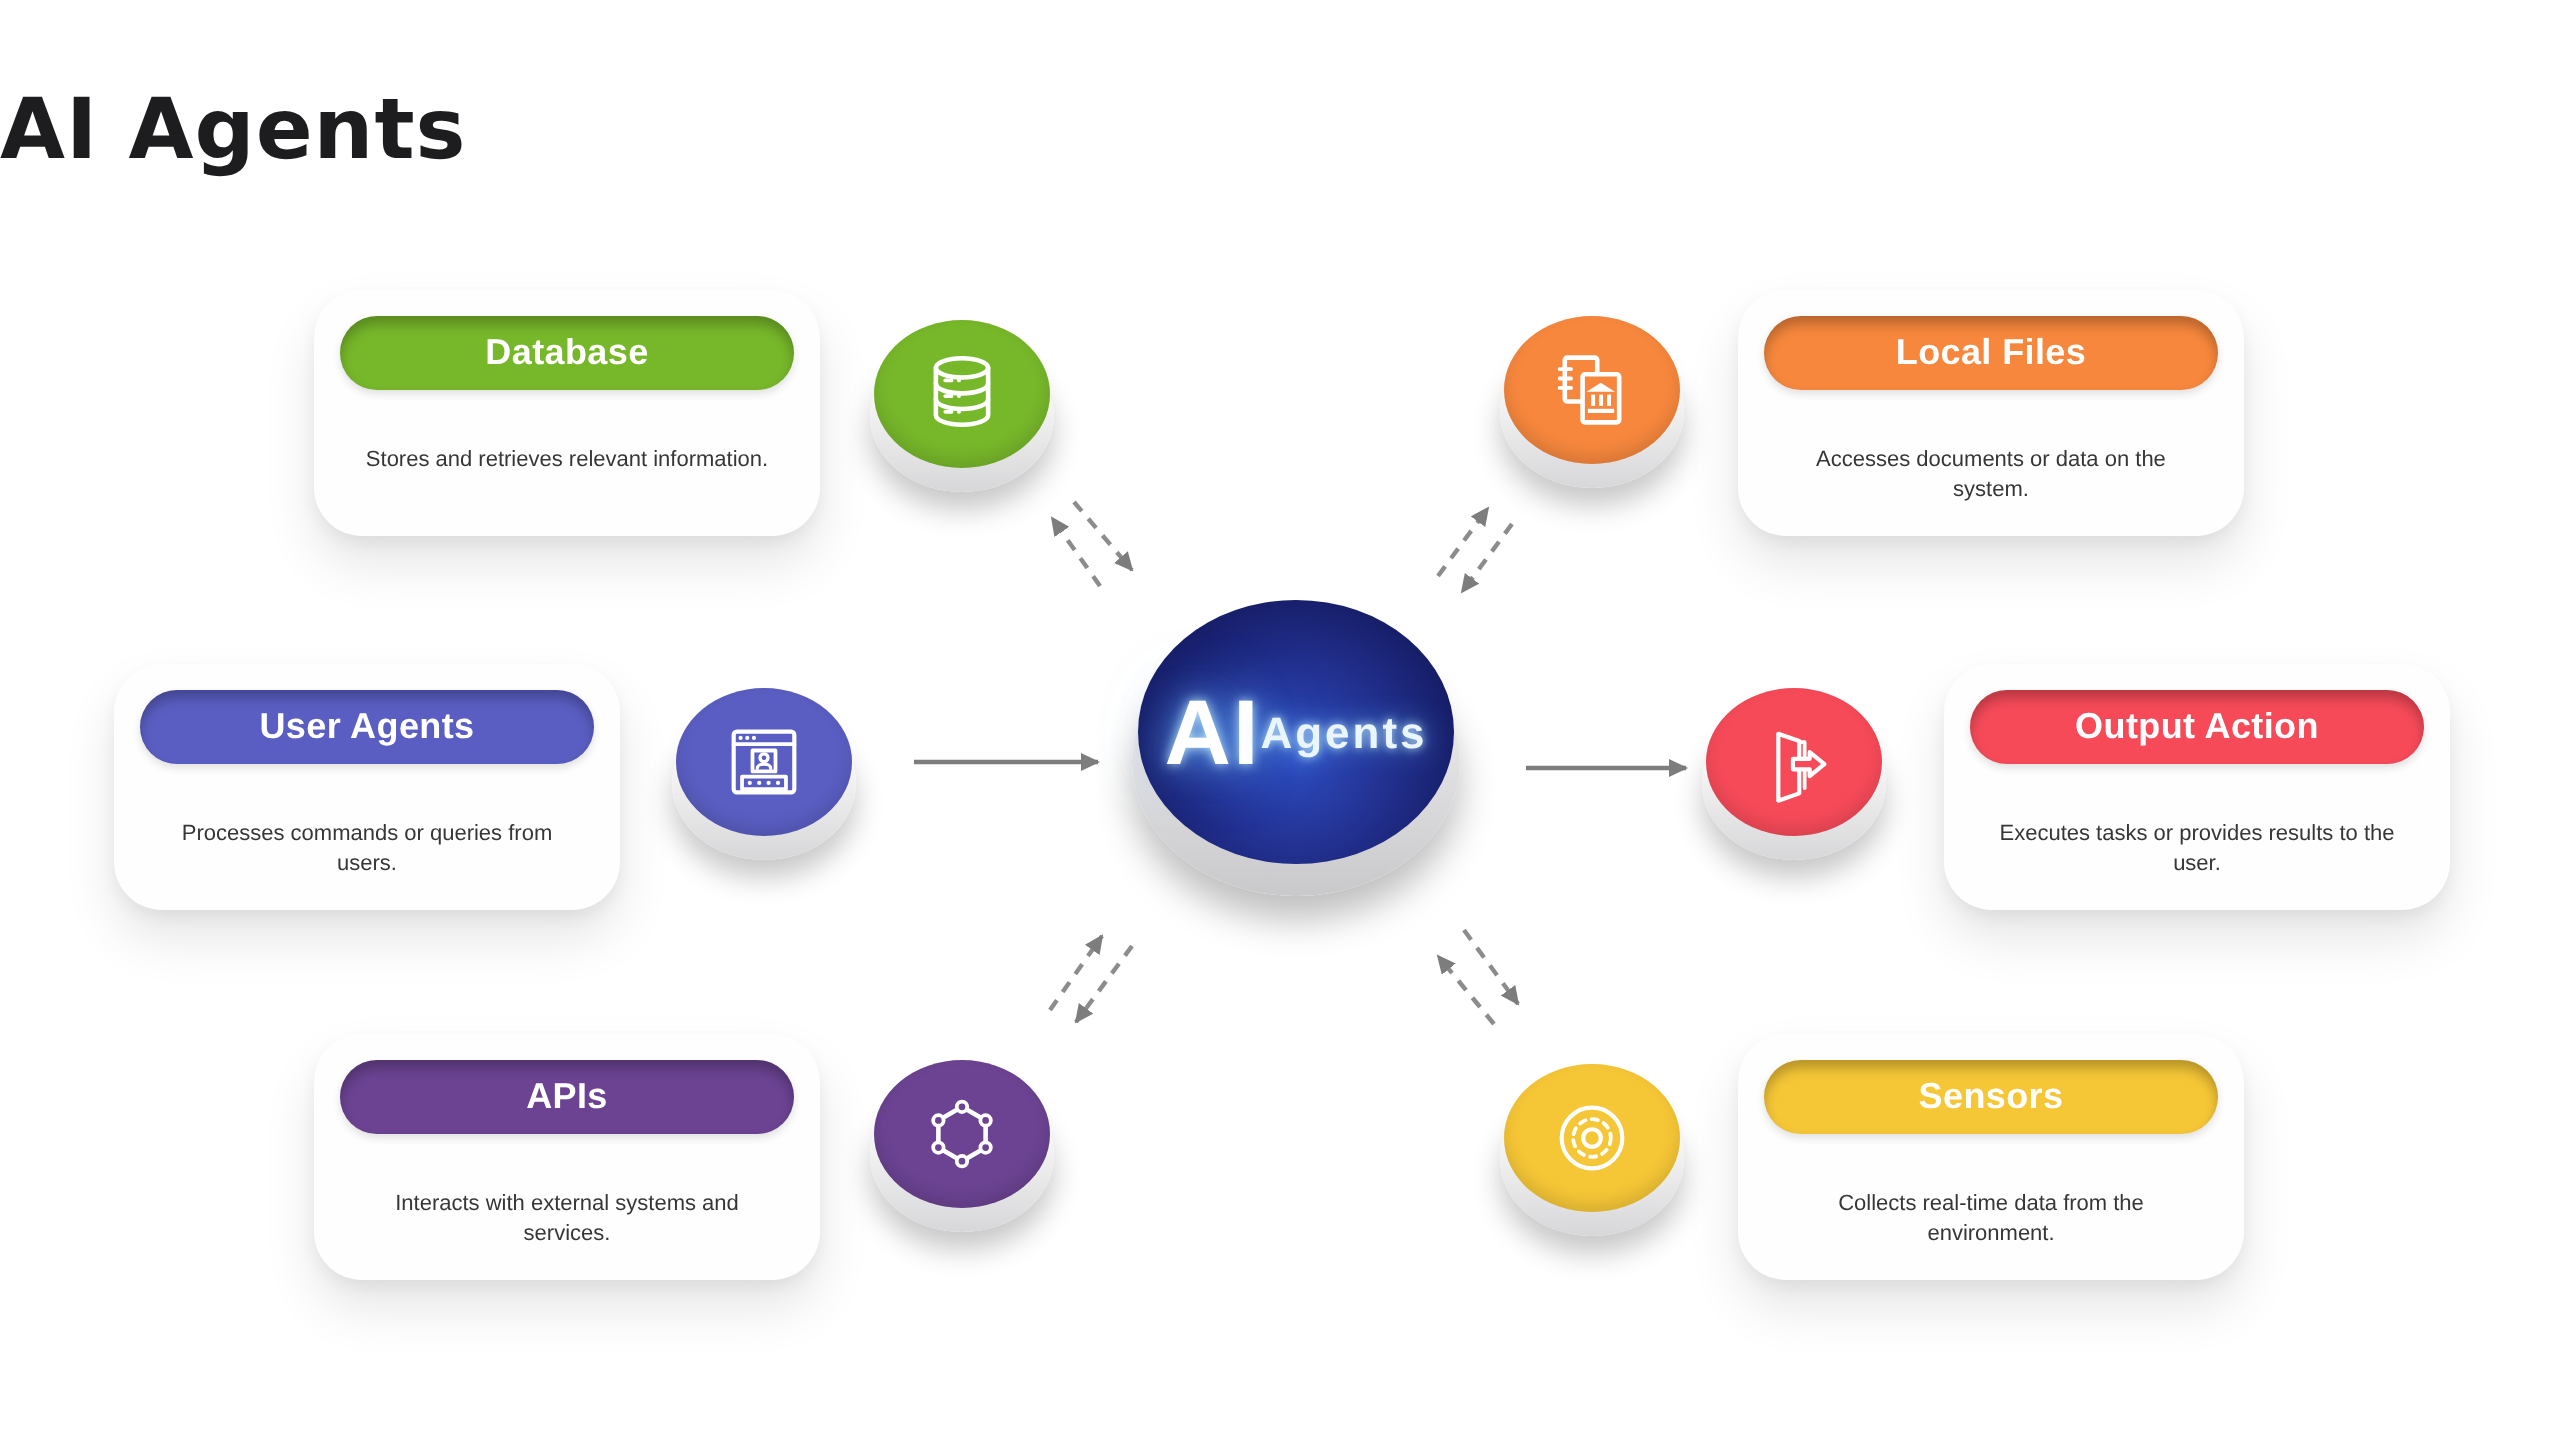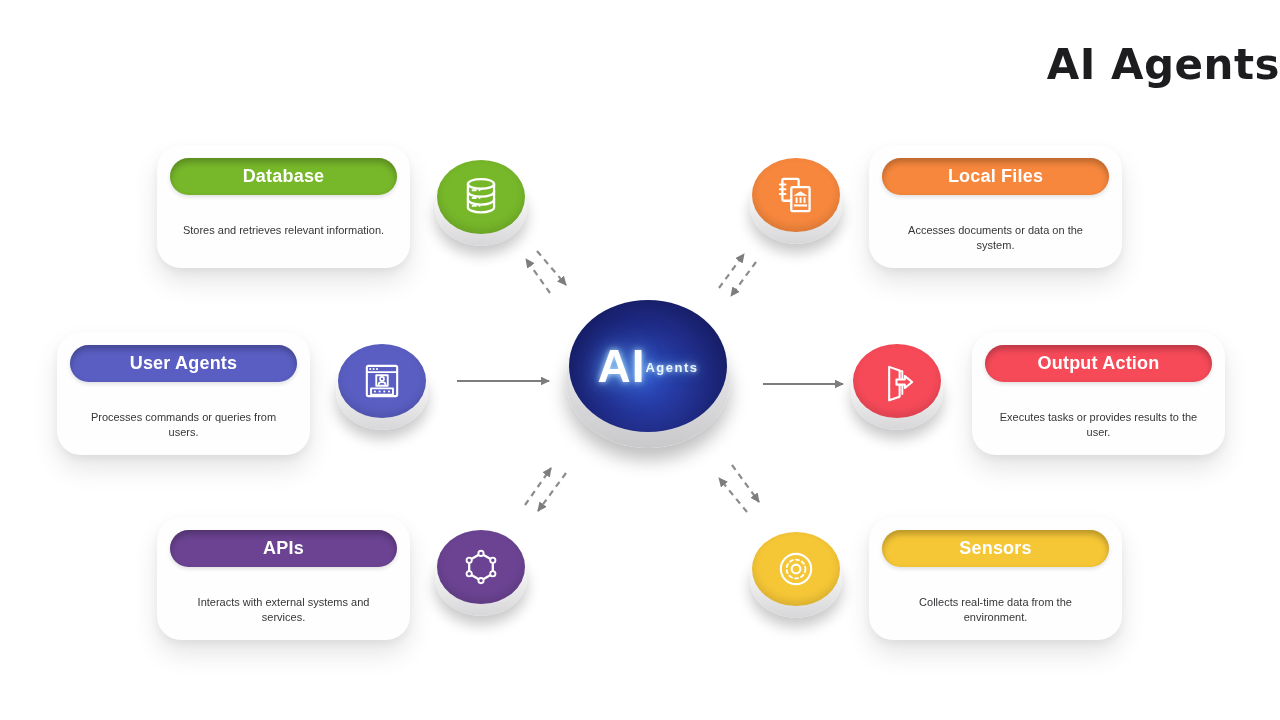--- a/index.html
+++ b/index.html
@@ -1,18 +1,18 @@
 <!DOCTYPE html>
 <html><head>
 <meta charset="utf-8">
 <style>
   html,body{margin:0;padding:0;background:#fff;}
   .canvas{position:relative;width:1280px;height:720px;background:#ffffff;overflow:hidden;
           font-family:"Liberation Sans",sans-serif;}
-  .title{position:absolute;top:40px;left:0;width:100%;text-align:right;
+  .title{position:absolute;top:40px;left:0;width:100%;text-align:left;
          font-family:"DejaVu Sans",sans-serif;font-weight:800;font-size:42px;
          color:#1d1d20;letter-spacing:.5px;}
   
   .card{position:absolute;width:253px;height:123px;background:#fefefe;border-radius:24px;
         box-shadow:0 14px 26px rgba(0,0,0,.10),0 4px 8px rgba(0,0,0,.05);}
   .pill{margin:13px 13px 5px 13px;height:37px;border-radius:19px;text-align:center;
         line-height:37px;box-shadow:inset 0 4px 6px rgba(0,0,0,.25),0 2px 4px rgba(0,0,0,.12);}
   .pill-label{color:#fff;font-weight:bold;font-size:18px;letter-spacing:.2px;}
   .desc{margin:28px auto 0 auto;max-width:212px;text-align:center;font-size:11px;
         line-height:1.38;color:#363639;}
@@ -33,21 +33,21 @@
   
   .center-node{position:absolute;left:566px;top:300px;width:164px;height:148px;}
   .cbase{position:absolute;left:0;top:14px;width:164px;height:134px;border-radius:50%;
          background:linear-gradient(#f4f4f5 10%,#c9c9cc 100%);
          box-shadow:0 12px 18px rgba(0,0,0,.25);}
   .cface{position:absolute;left:3px;top:0;width:158px;height:132px;border-radius:50%;
          background:radial-gradient(ellipse at 50% 60%, #2e4cc0 0%, #22308f 42%, #161d66 75%, #10154e 100%);
          display:flex;flex-direction:row;align-items:center;justify-content:center;}
   .ai-line1{color:#fff;font-weight:bold;font-size:46px;letter-spacing:1px;line-height:1;
             text-shadow:0 0 6px #bfe9ff,0 0 18px rgba(110,190,255,.95),0 0 34px rgba(80,150,255,.65);}
-  .ai-line2{color:#eaf6ff;font-weight:bold;font-size:13px;letter-spacing:1.5px;margin-top:2px;
+  .ai-line2{color:#eaf6ff;font-weight:bold;font-size:22px;letter-spacing:1.5px;margin-top:2px;
             text-shadow:0 0 5px #bfe9ff,0 0 14px rgba(110,190,255,.9);}
   
   .arrows{position:absolute;left:0;top:0;pointer-events:none;}
   .solid-line{stroke:#7d7d7d;stroke-width:2.2;}
   .dash-line{stroke:#8c8c8c;stroke-width:2.2;stroke-dasharray:6 5;}
   
   .glyph{stroke:#fff;fill:none;stroke-width:2.2;stroke-linecap:round;stroke-linejoin:round;}
 </style>
 </head>
 <body>

